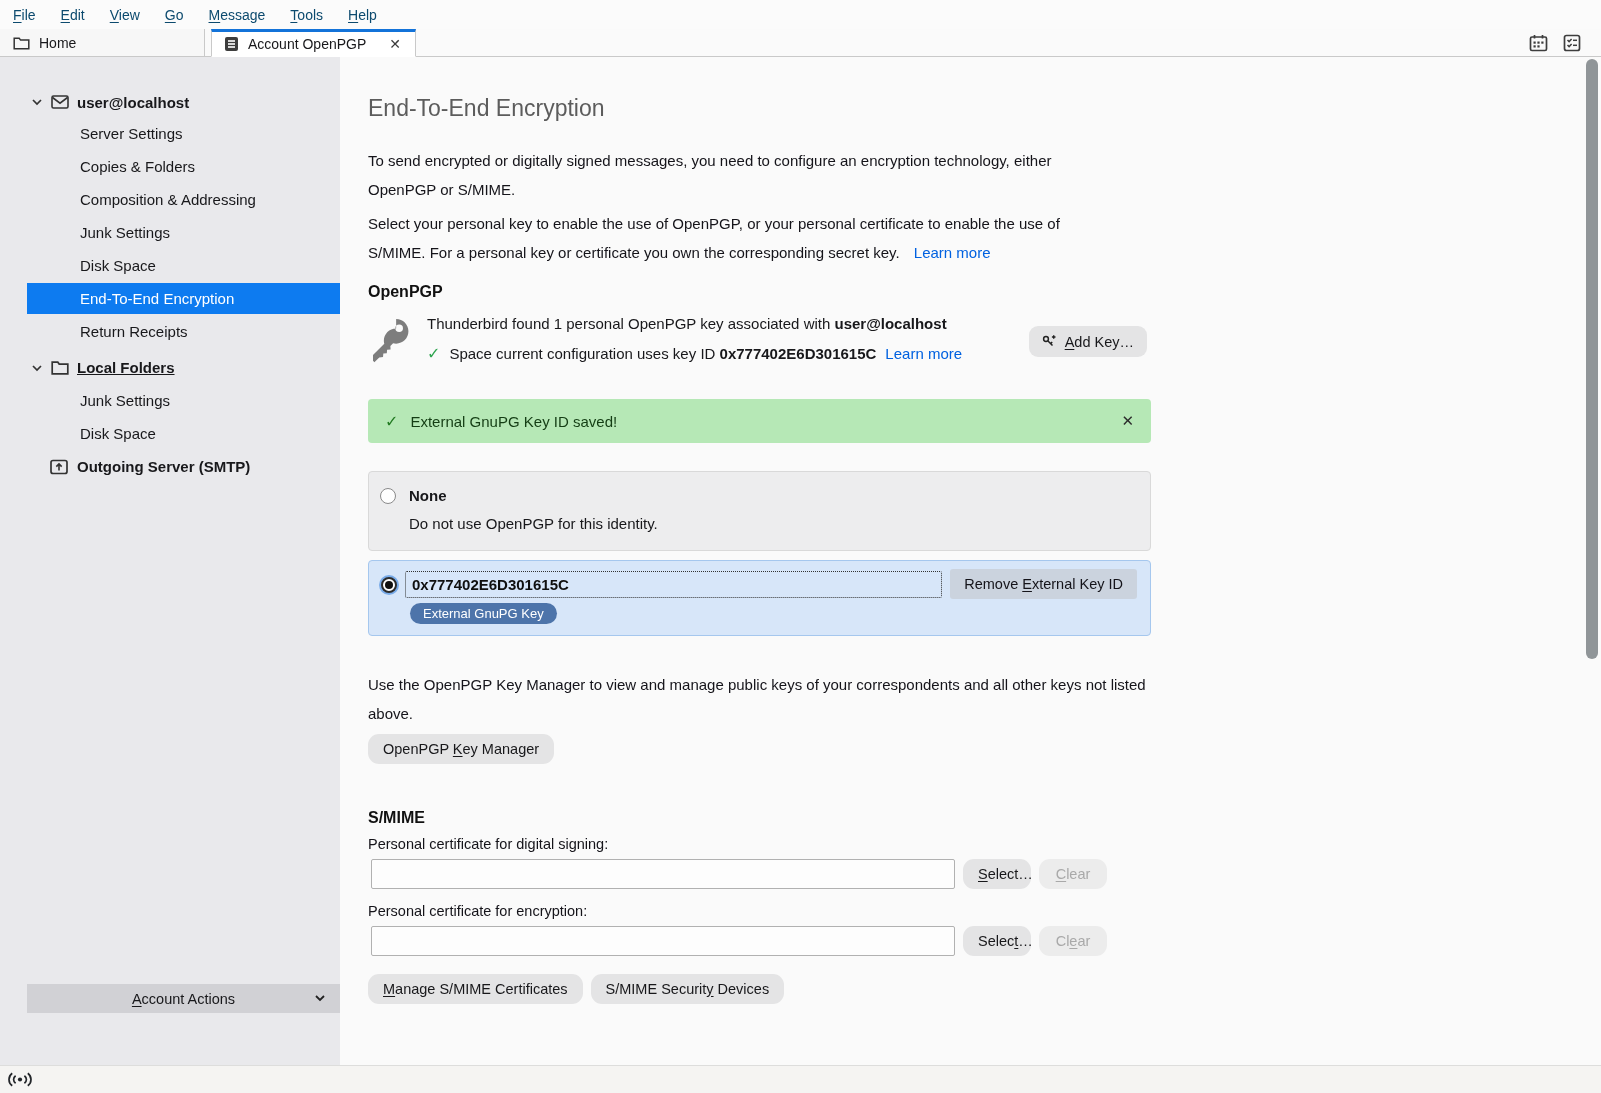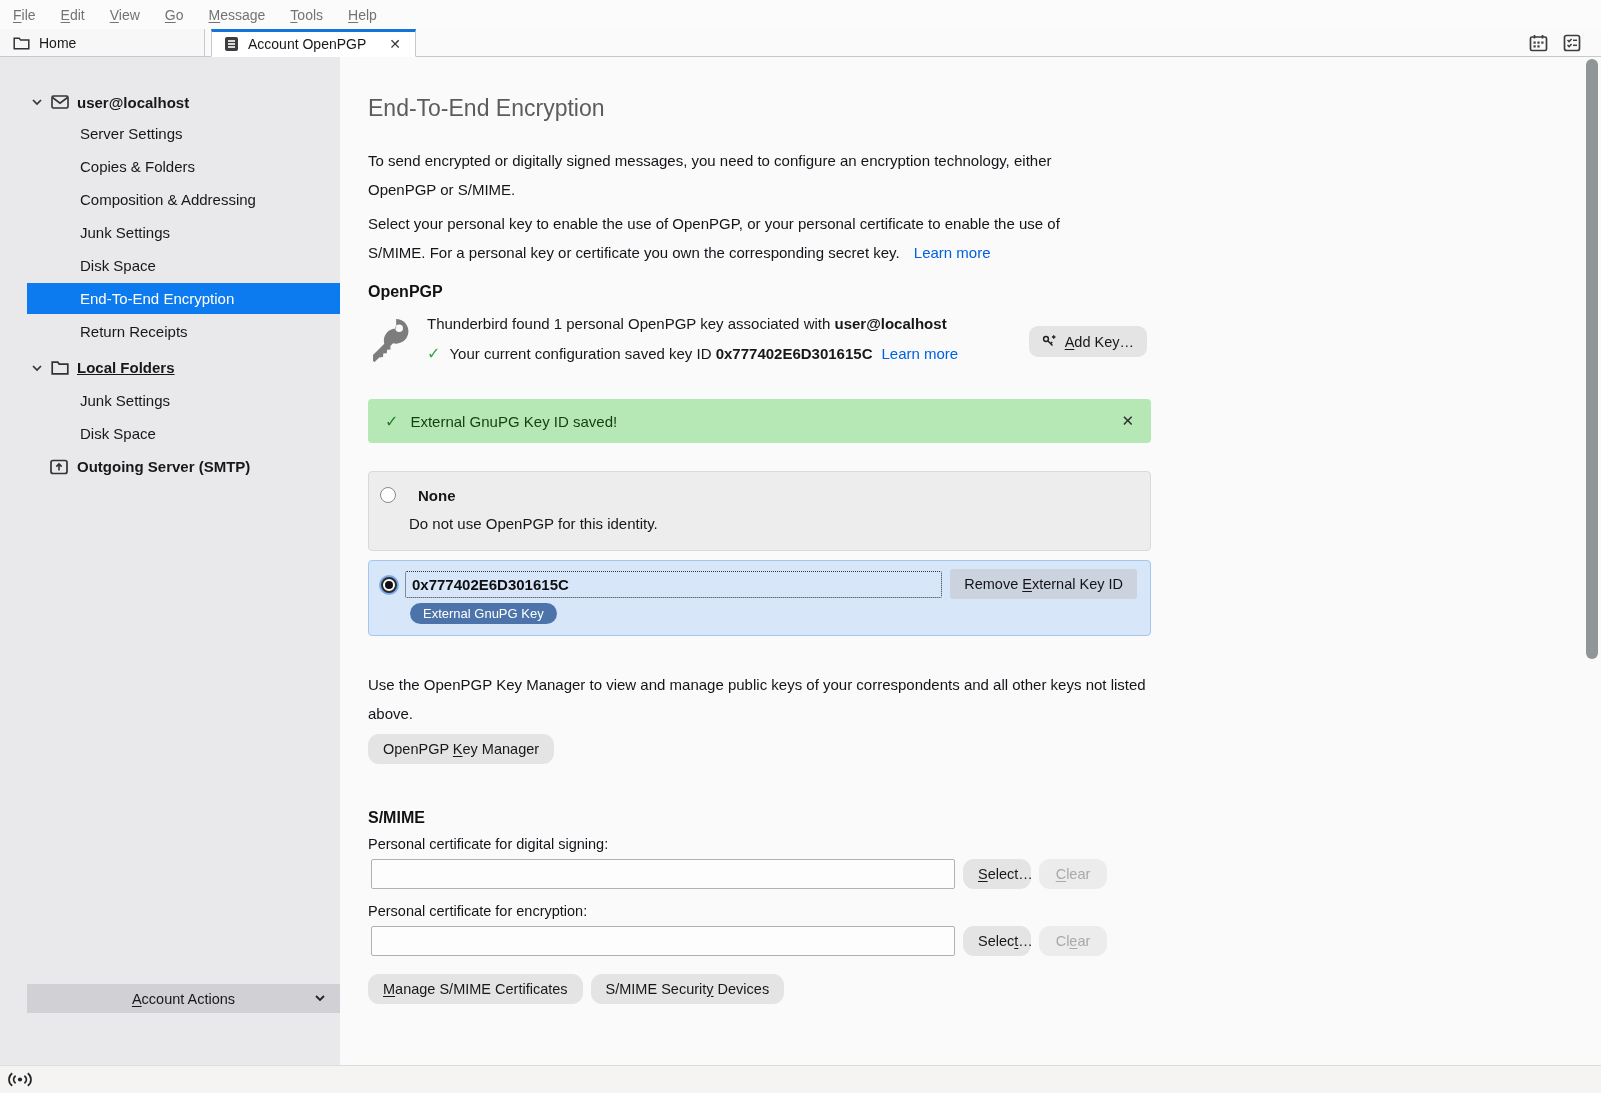--- a/index.html
+++ b/index.html
@@ -4,21 +4,21 @@
 <style>
   * { margin:0; padding:0; box-sizing:border-box; }
   html,body { width:1601px; height:1093px; overflow:hidden; }
   body { font-family:"Liberation Sans","DejaVu Sans",sans-serif; color:#18181b; background:#fafafa; }
   u { text-decoration:underline; text-underline-offset:2px; }
 
   .app { width:1601px; height:1093px; display:flex; flex-direction:column; }
 
   
   .menubar { height:29px; background:#fbfbfb; display:flex; align-items:center; padding-left:13px; gap:25px; font-size:14px; flex:0 0 auto; }
-  .menu-item { cursor:default; color:#737373; }
+  .menu-item { cursor:default; color:#0c4a6e; }
 
   
   .tabbar { height:28px; background:#fafafa; border-bottom:1px solid #c9c9c9; display:flex; align-items:stretch; flex:0 0 auto; }
   .tab { display:flex; align-items:center; font-size:14px; }
   .tab-home { width:205px; background:#f7f7f7; border-right:1px solid #c9c9c9; padding-left:13px; gap:9px; }
   .tab-active { width:205px; margin-left:6px; background:#ffffff; border-left:1px solid #c9c9c9; border-right:1px solid #c9c9c9; border-top:3px solid #1373d9; border-bottom:1px solid #fff; margin-bottom:-1px; padding-left:12px; gap:9px; position:relative; z-index:1; }
   .tab-close { margin-left:auto; margin-right:14px; color:#3b3b3b; font-size:14px; cursor:default; }
   .tabbar-right { margin-left:auto; display:flex; align-items:center; gap:15px; padding-right:20px; }
 
   
@@ -56,21 +56,21 @@
   .notif-close { margin-left:auto; color:#2c2c2c; font-size:15px; cursor:default; }
 
   .opt-box { width:783px; border-radius:4px; }
   .none-box { height:80px; background:#ededee; border:1px solid #d9d9d9; }
   .ext-box  { height:76px; background:#d7e6f9; border:1px solid #a5c7ee; position:relative; }
 
   .radio { width:16px; height:16px; border-radius:50%; background:#fefefe; border:1px solid #8a8a8a; display:inline-block; flex:0 0 auto; }
   .radio.checked { border:2px solid #2b2b2b; position:relative; box-shadow:0 0 0 2px #79abe8; background:#fff; }
   .radio.checked::after { content:''; position:absolute; inset:2px; background:#0f0f0f; border-radius:50%; }
 
-  .none-line1 { display:flex; align-items:flex-start; gap:22px; margin:15px 0 0 11px; font-size:15px; }
+  .none-line1 { display:flex; align-items:center; gap:13px; margin:15px 0 0 11px; font-size:15px; }
   .none-desc { margin:11px 0 0 40px; font-size:15px; }
 
   .ext-input { position:absolute; left:36px; top:10px; width:537px; height:27px; border:1px dotted #333; background:transparent; font-family:inherit; font-size:15px; font-weight:700; color:#0f0f0f; padding:0 6px; border-radius:2px; }
   .ext-radio { position:absolute; left:12px; top:16px; }
   .remove-btn { position:absolute; right:13px; top:8px; height:30px; background:#cbd3de; border:none; border-radius:3px; padding:0 14px; font-size:14.5px; font-family:inherit; color:#15141a; }
   .badge { position:absolute; left:41px; top:42px; background:#4d74aa; color:#fff; border-radius:12px; padding:3px 13px; font-size:13px; }
 
   .btn { background:#e4e4e5; border:none; border-radius:11px; font-size:14.5px; color:#18181b; padding:0 15px; height:30px; font-family:inherit; }
   .btn.disabled { background:#ececec; color:#a9a9a9; }
 
@@ -248,21 +248,21 @@
                   <path d="M26.8 1.5c6.5 0 11.7 5.2 11.7 11.7 0 6.5-5.2 11.7-11.7 11.7-1 0-2-.1-2.9-.4l-2.6 2.6.2 3.3-3.3.3-.3 3.3-3.3.3-.3 3.3-3.6.4-4.6 4.6-4.1-4.1L15.5 25c-.3-1-.4-1.9-.4-2.9 0-6.5 5.2-11.7 11.7-11.7zm2.9 5.1a3.6 3.6 0 100 7.2 3.6 3.6 0 000-7.2z" transform="translate(-5 -1.5) scale(1.05)"></path>
                 </g>
               </svg>
           </div>
           <div class="key-text">
             <div>
               <span>Thunderbird found 1 personal OpenPGP key associated with </span><b>user@localhost</b>
             </div>
             <div class="key-line2">
               <span class="green-check">✓</span>
-              <span><span>Your current configuration saved key ID </span><b>0x777402E6D301615C</b></span>
+              <span><span>Space current configuration uses key ID </span><b>0x777402E6D301615C</b></span>
               <span class="link">Learn more</span>
             </div>
           </div>
           <button class="addkey-btn">
             <span>
               <svg width="16" height="13" viewBox="0 0 16 13">
                   <g fill="none" stroke="#222" stroke-width="1.5">
                     <circle cx="4" cy="4" r="2.4"></circle>
                     <path d="M6 6l4.5 4.5M8.6 8.6l1.6-1.6"></path>
                   </g>

